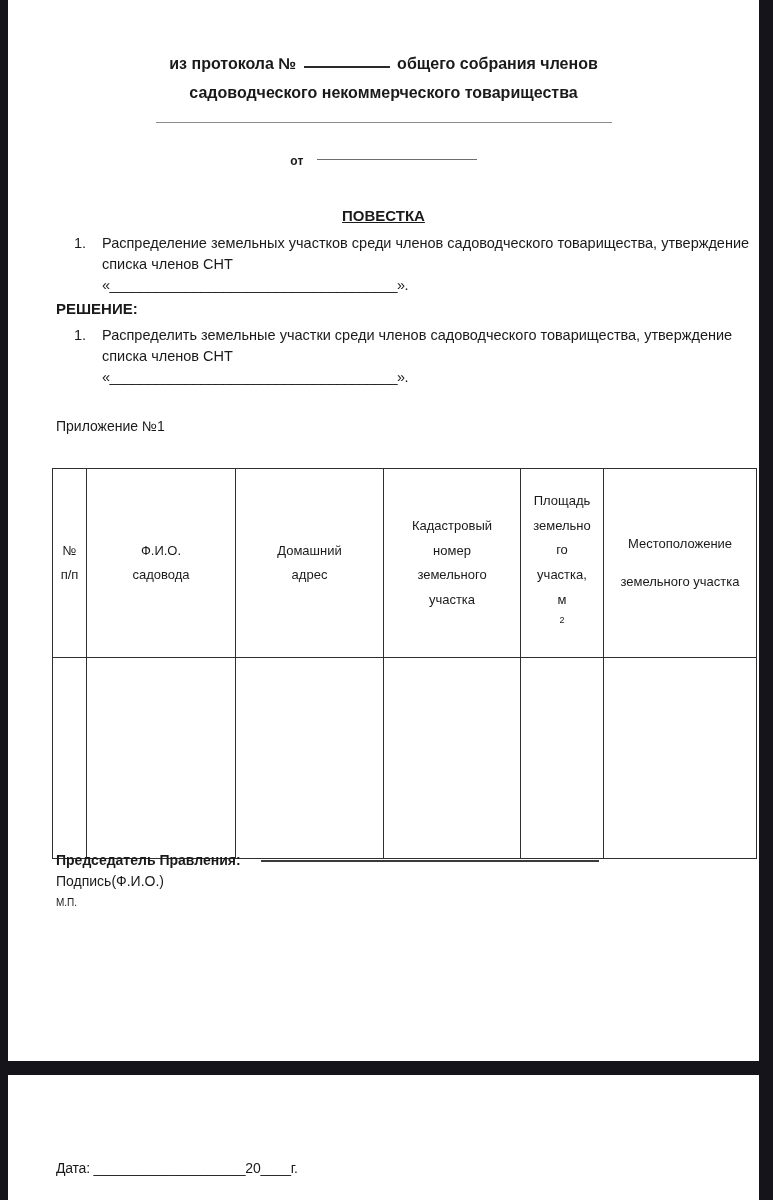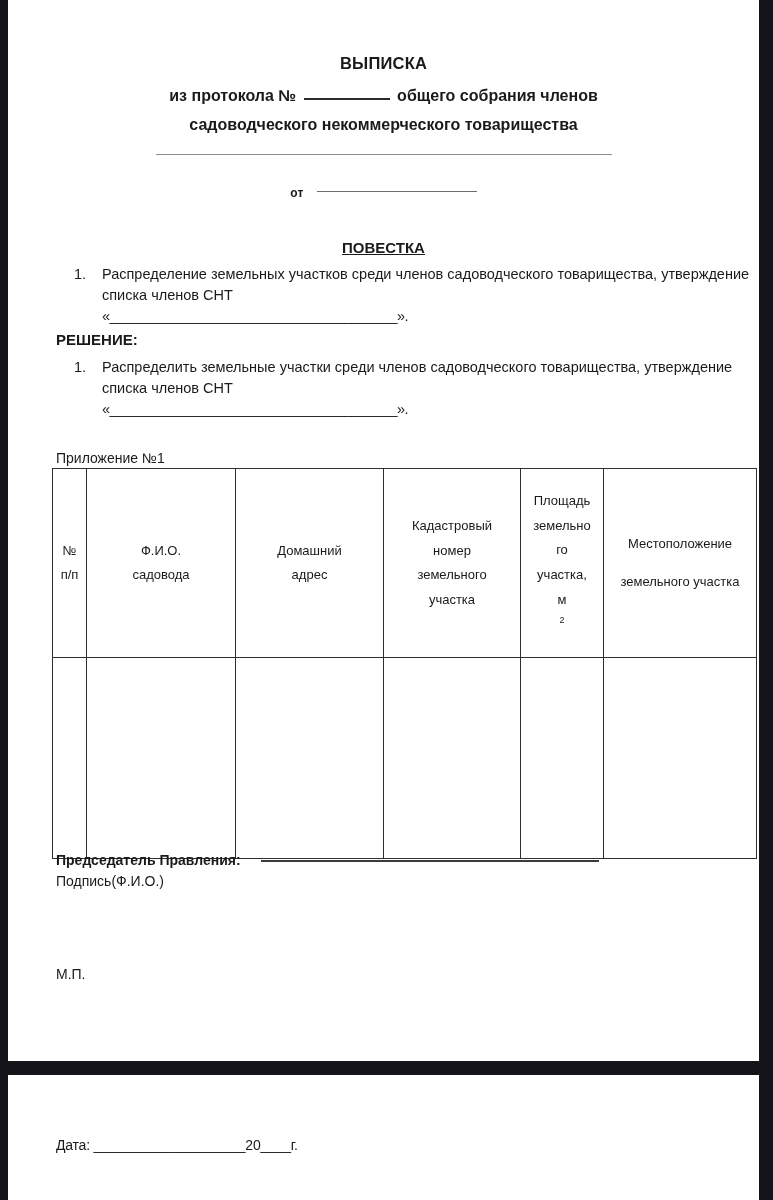--- a/index.html
+++ b/index.html
@@ -172,42 +172,41 @@
     background: #3a3a3a;
     margin-left: 20px;
     position: relative;
     top: -3px;
   }
   .sign-sub { font-weight: normal; }
 
   .stamp-mark {
     position: absolute;
     left: 48px;
-    top: 964px;
-    font-size: 14px;
+    top: 896px;
+    font-size: 10px;
   }
 
   
   .date-row {
     position: absolute;
     left: 48px;
-    top: 60px;
+    top: 83px;
     font-size: 14px;
     letter-spacing: -0.2px;
     white-space: nowrap;
   }
 </style>
 </head>
 <body>
 
 <div class="sheet" id="sheet-one">
   <div class="doc">
 
     <div class="title-block">
-      <div class="title-main">ВЫПИСКА</div>
       <div class="title-line">
         <span>из протокола №</span>
         <span class="blank-inline"></span>
         <span>общего собрания членов</span>
       </div>
       <div class="title-line">садоводческого некоммерческого товарищества</div>
       <div class="rule-under-title"></div>
     </div>
 
     <div class="from-row">

